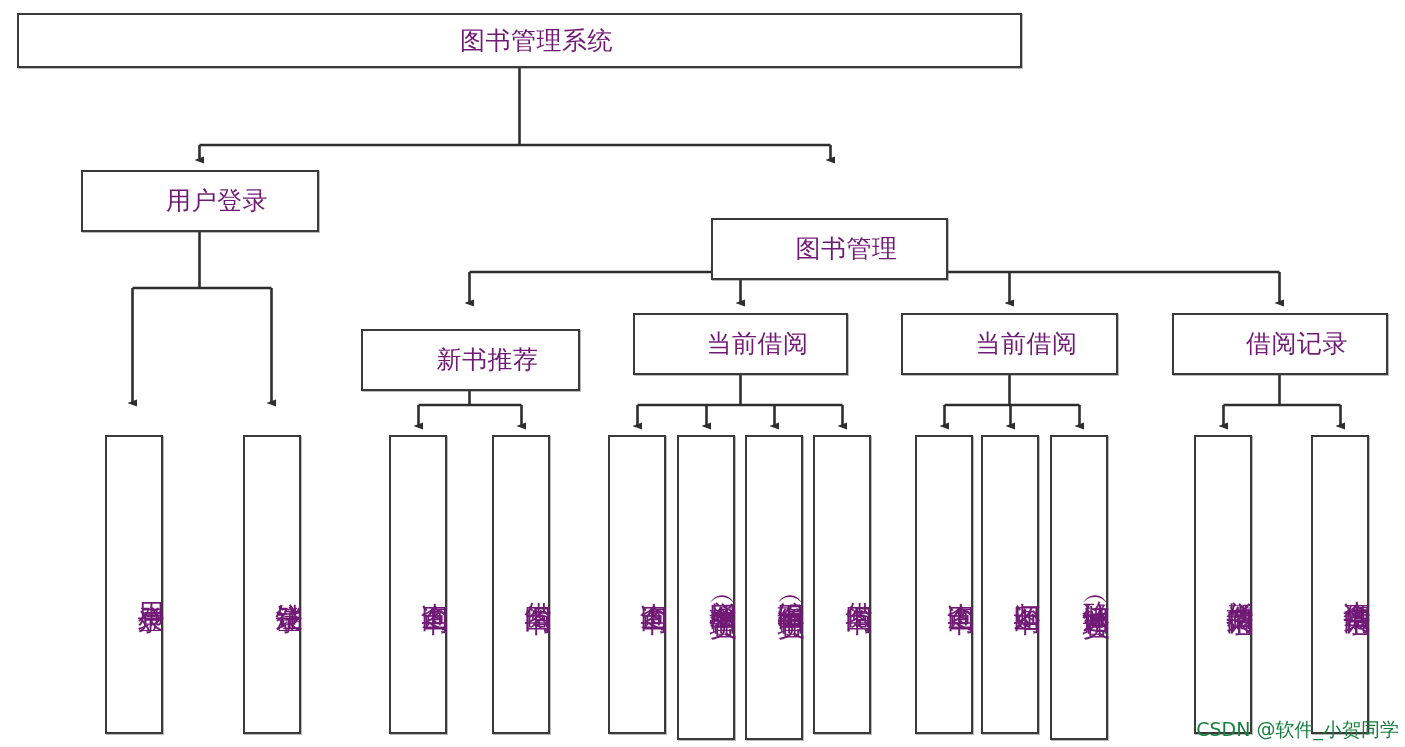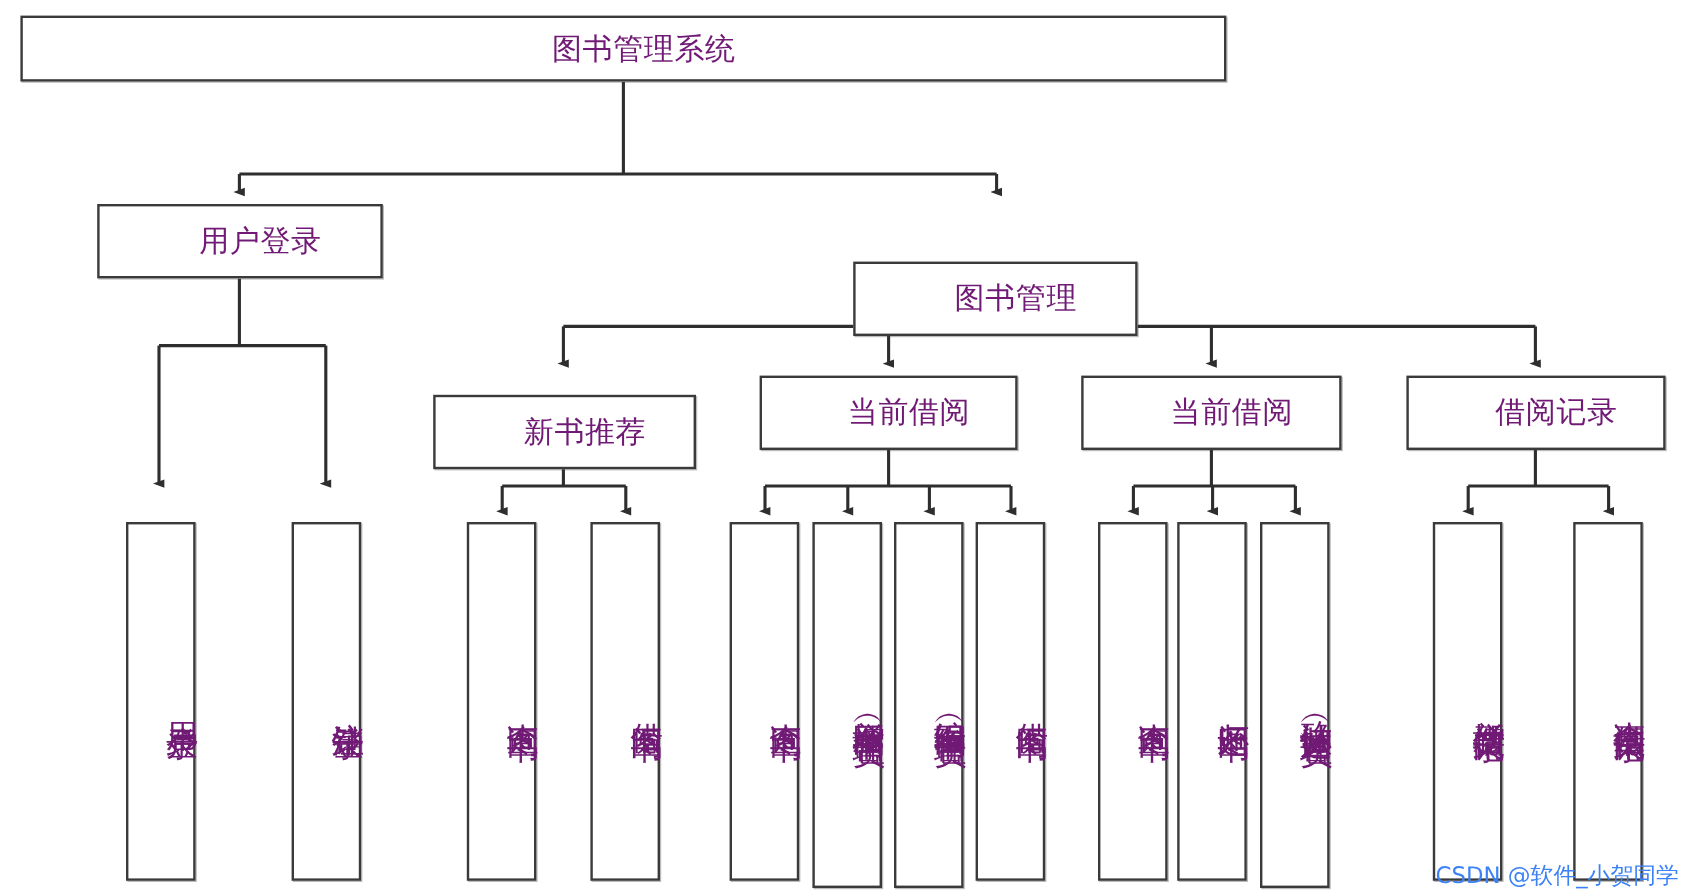--- a/index.html
+++ b/index.html
@@ -57,21 +57,21 @@
     font-size: 27px;
     line-height: 1.25;
     letter-spacing: 2px;
     white-space: nowrap;
   }
   #watermark {
     position: absolute;
     right: 6px;
     bottom: 4px;
     font-size: 19px;
-    color: #3b82f6;
+    color: #15803d;
     font-family: "DejaVu Sans", "Liberation Sans", sans-serif;
     white-space: nowrap;
     pointer-events: none;
   }
 </style>
 </head>
 <body>
 
 <div id="canvas">
 

